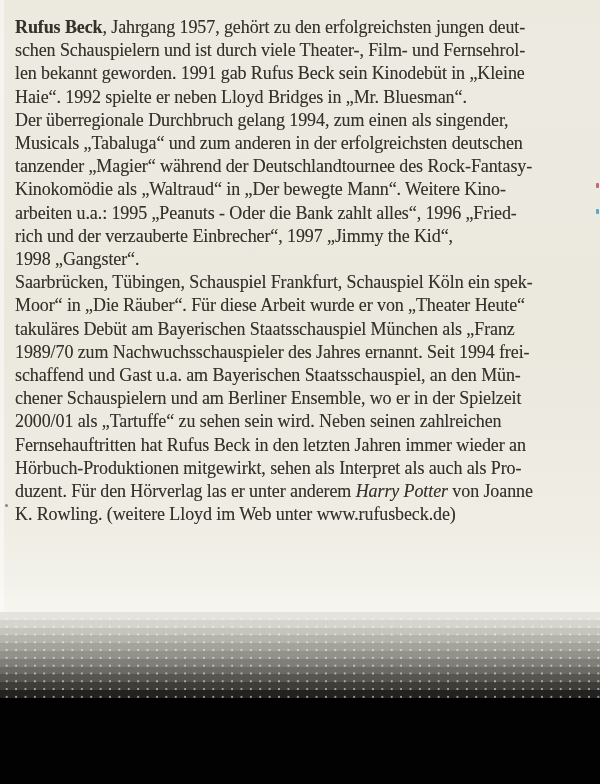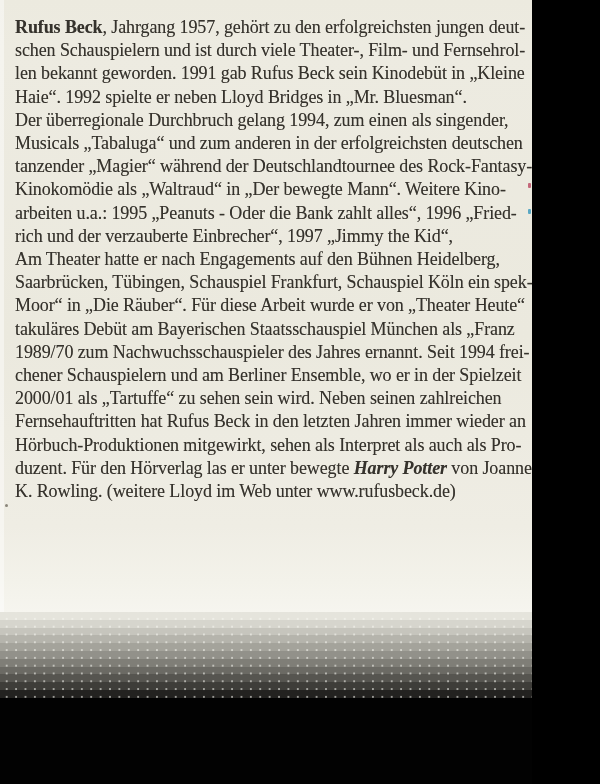--- a/index.html
+++ b/index.html
@@ -2,21 +2,21 @@
 <html><head>
 <meta charset="utf-8">
 <style>
   html, body {
     margin: 0;
     padding: 0;
     background: #000;
   }
   .scan-page {
     position: relative;
-    width: 532px;
+    width: 600px;
     height: 784px;
     overflow: hidden;
     font-family: "Liberation Serif", "DejaVu Serif", serif;
   }
   
   .paper {
     position: absolute;
     left: 0; top: 0;
     width: 600px;
     height: 612px;
@@ -45,21 +45,21 @@
     font-size: 18px;
     line-height: 23.2px;
     letter-spacing: -0.1px;
     color: #35322c;
     text-shadow: 0 0 0.5px rgba(60,55,48,0.45);
   }
   .text-line {
     white-space: nowrap;
   }
   .seg-bold   { font-weight: bold; }
-  .seg-italic { font-style: italic; font-weight: bold; }
+  .seg-italic { font-style: italic; }
   
   .bottom-strip {
     position: absolute;
     left: 0;
     top: 612px;
     width: 600px;
     height: 172px;
     display: flex;
     flex-direction: column;
     background: #020202;
@@ -118,30 +118,31 @@
       <div class="text-line"><span class="seg-bold">Rufus Beck</span><span>, Jahrgang 1957, gehört zu den erfolgreichsten jungen deut-</span></div>
       <div class="text-line"><span>schen Schauspielern und ist durch viele Theater-, Film- und Fernsehrol-</span></div>
       <div class="text-line"><span>len bekannt geworden. 1991 gab Rufus Beck sein Kinodebüt in „Kleine</span></div>
       <div class="text-line"><span>Haie“. 1992 spielte er neben Lloyd Bridges in „Mr. Bluesman“.</span></div>
       <div class="text-line"><span>Der überregionale Durchbruch gelang 1994, zum einen als singender,</span></div>
       <div class="text-line"><span>Musicals „Tabaluga“ und zum anderen in der erfolgreichsten deutschen</span></div>
       <div class="text-line"><span>tanzender „Magier“ während der Deutschlandtournee des Rock-Fantasy-</span></div>
       <div class="text-line"><span>Kinokomödie als „Waltraud“ in „Der bewegte Mann“. Weitere Kino-</span></div>
       <div class="text-line"><span>arbeiten u.a.: 1995 „Peanuts - Oder die Bank zahlt alles“, 1996 „Fried-</span></div>
       <div class="text-line"><span>rich und der verzauberte Einbrecher“, 1997 „Jimmy the Kid“,</span></div>
-      <div class="text-line"><span>Am Theater hatte er nach Engagements auf den Bühnen Heidelberg,</span></div>
+      <div class="text-line"><span>1998 „Gangster“.</span></div>
       <div class="text-line"><span>Saarbrücken, Tübingen, Schauspiel Frankfurt, Schauspiel Köln ein spek-</span></div>
       <div class="text-line"><span>Moor“ in „Die Räuber“. Für diese Arbeit wurde er von „Theater Heute“</span></div>
       <div class="text-line"><span>takuläres Debüt am Bayerischen Staatsschauspiel München als „Franz</span></div>
       <div class="text-line"><span>1989/70 zum Nachwuchsschauspieler des Jahres ernannt. Seit 1994 frei-</span></div>
+      <div class="text-line"><span>schaffend und Gast u.a. am Bayerischen Staatsschauspiel, an den Mün-</span></div>
       <div class="text-line"><span>chener Schauspielern und am Berliner Ensemble, wo er in der Spielzeit</span></div>
       <div class="text-line"><span>2000/01 als „Tartuffe“ zu sehen sein wird. Neben seinen zahlreichen</span></div>
       <div class="text-line"><span>Fernsehauftritten hat Rufus Beck in den letzten Jahren immer wieder an</span></div>
       <div class="text-line"><span>Hörbuch-Produktionen mitgewirkt, sehen als Interpret als auch als Pro-</span></div>
-      <div class="text-line"><span>duzent. Für den Hörverlag las er unter bewegte </span><span class="seg-italic">Harry Potter</span><span> von Joanne</span></div>
+      <div class="text-line"><span>duzent. Für den Hörverlag las er unter anderem </span><span class="seg-italic">Harry Potter</span><span> von Joanne</span></div>
       <div class="text-line"><span>K. Rowling. (weitere Lloyd im Web unter www.rufusbeck.de)</span></div>
     </div>
 
   <div class="bottom-strip">
 
     <div class="grad-band" style="background: rgb(229, 228, 220);"></div>
       <div class="grad-band" style="background: rgb(214, 213, 205);"></div>
       <div class="grad-band" style="background: rgb(198, 197, 189);"></div>
       <div class="grad-band" style="background: rgb(181, 180, 172);"></div>
       <div class="grad-band" style="background: rgb(164, 163, 155);"></div>

